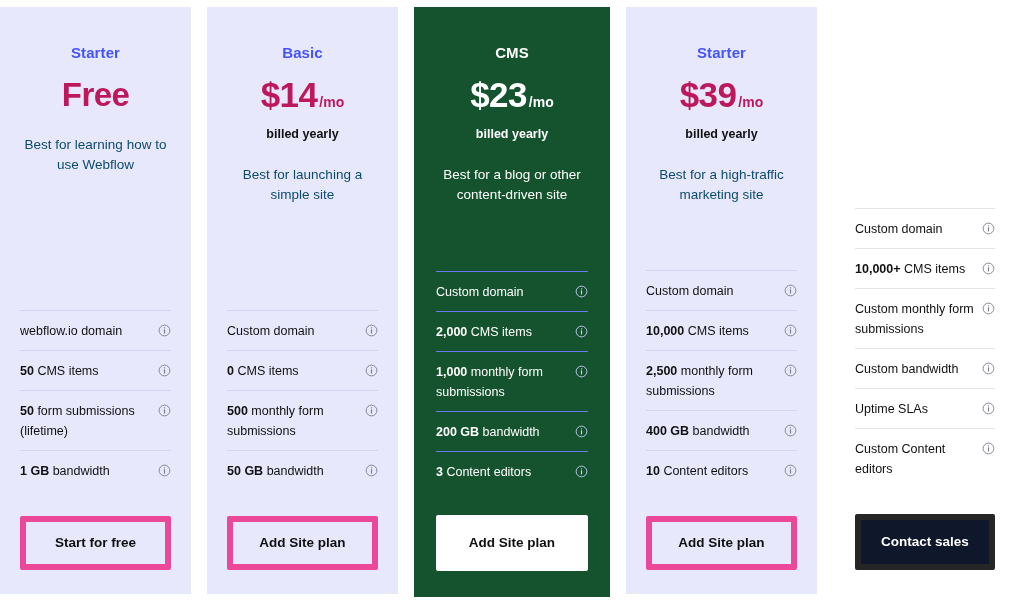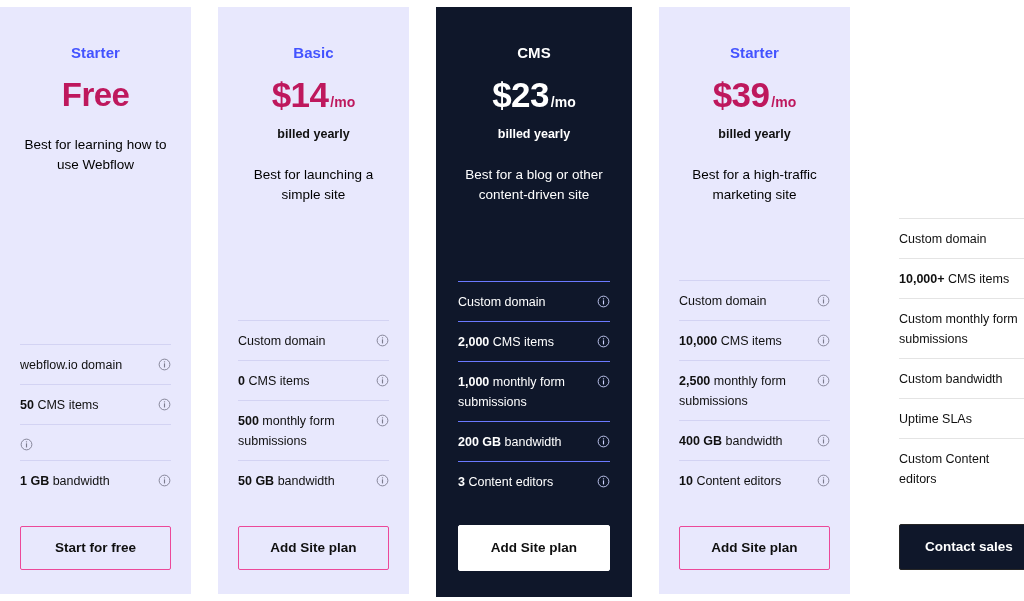--- a/index.html
+++ b/index.html
@@ -28,25 +28,25 @@
     flex: 0 0 191px;
     width: 191px;
     box-sizing: border-box;
     background: #e8e8fd;
     margin-top: 7px;
     height: 587px;
     padding: 0 20px;
     display: flex;
     flex-direction: column;
   }
-  .plan-card.gap-after { margin-right: 27px; }
+  .plan-card.gap-after { margin-right: 16px; }
 
   
   .plan-card.featured {
-    background: #0f172a;
+    background: #14532d;
     margin-top: 7px;
     height: 590px;
     flex: 0 0 196px;
     width: 196px;
     padding: 0 22px;
   }
 
   .plan-card.plain {
     background: #ffffff;
     flex: 0 0 184px;
@@ -99,21 +99,21 @@
     font-weight: 700;
     color: #101010;
     text-align: center;
     line-height: 18px;
   }
   .featured .billing-note { color: #ffffff; }
 
   .plan-desc {
     margin-top: 22px;
     font-size: 13.5px;
-    color: #000000;
+    color: #0c4a6e;
     text-align: center;
     line-height: 20px;
   }
   .featured .plan-desc { color: #ffffff; }
   .plan-desc.tight { margin-top: 14px; }
 
   
   .features {
     margin-top: auto;
     margin-bottom: 0;
@@ -154,21 +154,21 @@
   .cta-button {
     display: block;
     width: 100%;
     box-sizing: border-box;
     text-align: center;
     font-size: 13.5px;
     font-weight: 700;
     line-height: 18px;
     padding: 12px 6px;
     border-radius: 2px;
-    border: 1px solid #ec4899;
+    border: 6px solid #ec4899;
     background: transparent;
     color: #101010;
     cursor: pointer;
     font-family: "Liberation Sans", sans-serif;
   }
   .cta-button.solid-white {
     background: #ffffff;
     border-color: #ffffff;
     color: #101010;
     padding: 13px 6px;
@@ -207,20 +207,21 @@
           <div class="feature-text"><b>50</b> <span>CMS items</span></div>
           <span class="info-icon">
             <svg viewBox="0 0 16 16" width="13" height="13" aria-hidden="true">
               <circle cx="8" cy="8" r="6.6" fill="none" stroke="#7b7b8d" stroke-width="1.1"></circle>
               <circle cx="8" cy="4.7" r="0.85" fill="#7b7b8d"></circle>
               <rect x="7.3" y="6.6" width="1.4" height="5" fill="#7b7b8d"></rect>
             </svg>
           </span>
         </div>
         <div class="feature-row">
+          <div class="feature-text"><b>50</b> <span>form submissions (lifetime)</span></div>
           <span class="info-icon">
             <svg viewBox="0 0 16 16" width="13" height="13" aria-hidden="true">
               <circle cx="8" cy="8" r="6.6" fill="none" stroke="#7b7b8d" stroke-width="1.1"></circle>
               <circle cx="8" cy="4.7" r="0.85" fill="#7b7b8d"></circle>
               <rect x="7.3" y="6.6" width="1.4" height="5" fill="#7b7b8d"></rect>
             </svg>
           </span>
         </div>
         <div class="feature-row">
           <div class="feature-text"><b>1 GB</b> <span>bandwidth</span></div>

